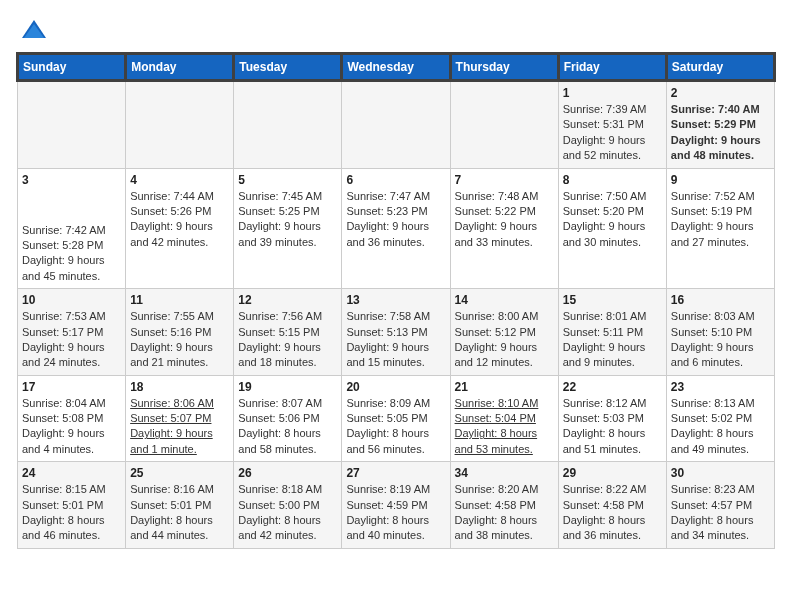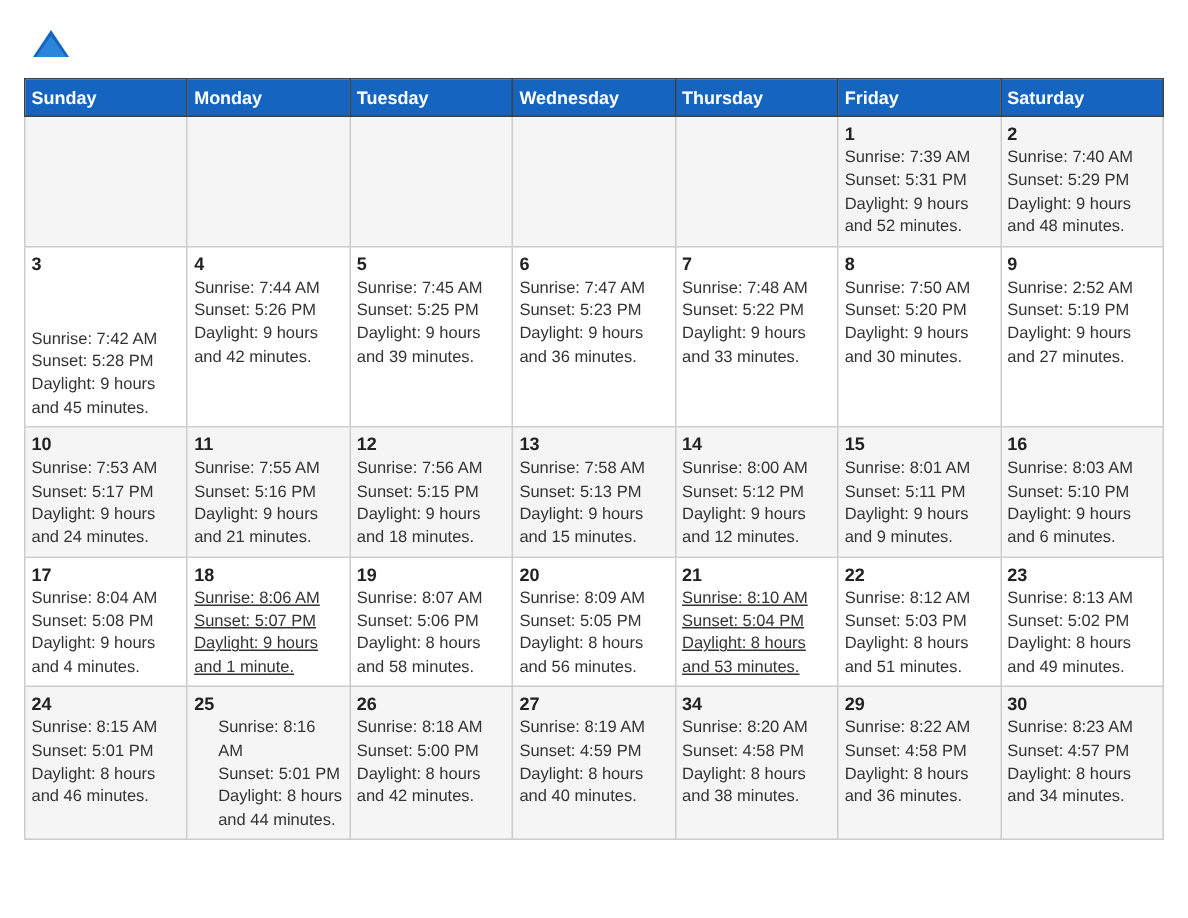--- a/index.html
+++ b/index.html
@@ -47,21 +47,21 @@
       border-collapse: collapse;
       table-layout: fixed;
     }
     thead tr th {
       background-color: #1565c0;
       color: #fff;
       font-size: 12px;
       font-weight: bold;
       padding: 5px 4px;
       text-align: left;
-      border: 1px solid #404040;
+      border: 3px solid #404040;
     }
     tbody tr td {
       border: 1px solid #ccc;
       vertical-align: top;
       padding: 4px 4px 4px 4px;
       font-size: 10px;
       color: #333;
       height: 80px;
       background: #fff;
     }
@@ -131,21 +131,21 @@
           <td class="empty"></td>
           <td>
             <span class="day-num">1</span>
             <div class="day-info" style="white-space: pre-line;">Sunrise: 7:39 AM
 Sunset: 5:31 PM
 Daylight: 9 hours
 and 52 minutes.</div>
           </td>
           <td>
             <span class="day-num">2</span>
-            <div class="day-info" style="white-space: pre-line;">Sunrise: 7:40 AM
+            <div class="day-info" style="white-space: pre-line; font-weight: bold;">Sunrise: 7:40 AM
 Sunset: 5:29 PM
 Daylight: 9 hours
 and 48 minutes.</div>
           </td>
         </tr>
         <tr>
           <td>
             <span class="day-num">3</span>
             <div class="day-info" style="white-space: pre-line; margin-top: 36px;">Sunrise: 7:42 AM
 Sunset: 5:28 PM
@@ -182,21 +182,21 @@
           </td>
           <td>
             <span class="day-num">8</span>
             <div class="day-info" style="white-space: pre-line;">Sunrise: 7:50 AM
 Sunset: 5:20 PM
 Daylight: 9 hours
 and 30 minutes.</div>
           </td>
           <td>
             <span class="day-num">9</span>
-            <div class="day-info" style="white-space: pre-line;">Sunrise: 2:52 AM
+            <div class="day-info" style="white-space: pre-line;">Sunrise: 7:52 AM
 Sunset: 5:19 PM
 Daylight: 9 hours
 and 27 minutes.</div>
           </td>
         </tr>
         <tr>
           <td>
             <span class="day-num">10</span>
             <div class="day-info" style="white-space: pre-line;">Sunrise: 7:53 AM
 Sunset: 5:17 PM
@@ -300,21 +300,21 @@
         <tr>
           <td>
             <span class="day-num">24</span>
             <div class="day-info" style="white-space: pre-line;">Sunrise: 8:15 AM
 Sunset: 5:01 PM
 Daylight: 8 hours
 and 46 minutes.</div>
           </td>
           <td>
             <span class="day-num">25</span>
-            <div class="day-info" style="white-space: pre-line; margin-left: 16px;">Sunrise: 8:16 AM
+            <div class="day-info" style="white-space: pre-line;">Sunrise: 8:16 AM
 Sunset: 5:01 PM
 Daylight: 8 hours
 and 44 minutes.</div>
           </td>
           <td>
             <span class="day-num">26</span>
             <div class="day-info" style="white-space: pre-line;">Sunrise: 8:18 AM
 Sunset: 5:00 PM
 Daylight: 8 hours
 and 42 minutes.</div>

